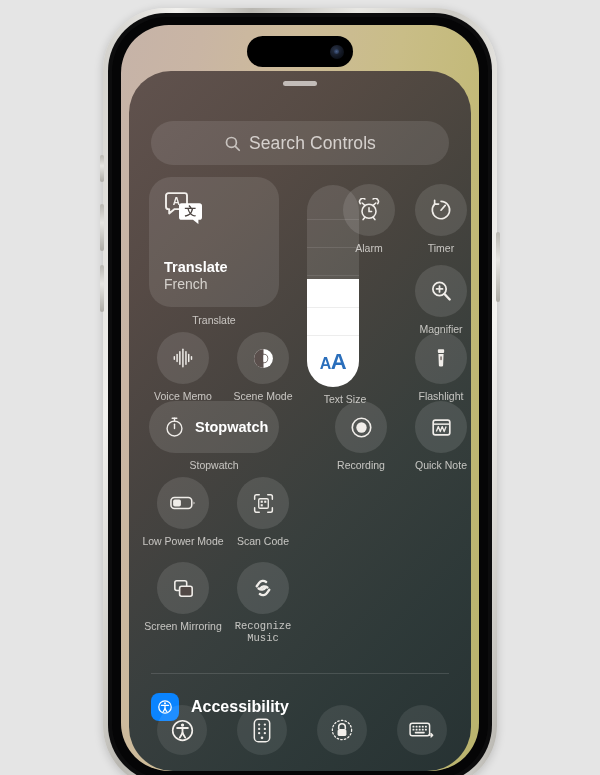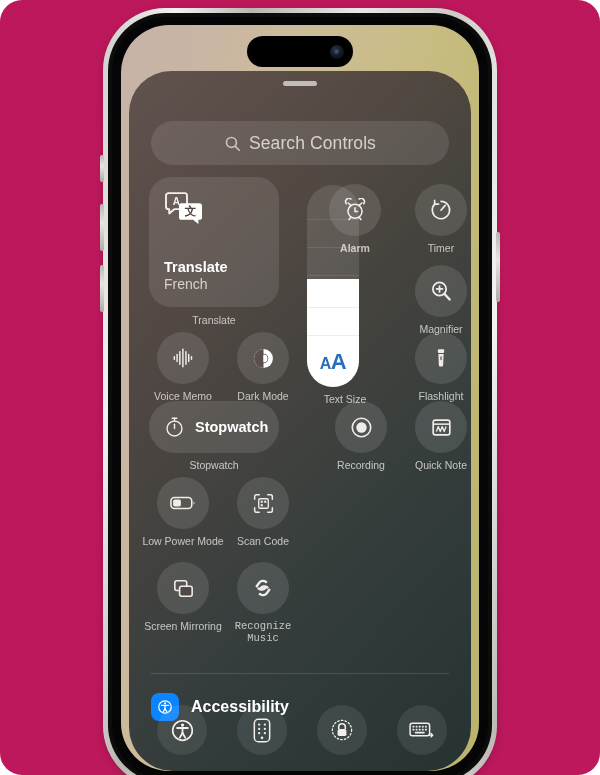--- a/index.html
+++ b/index.html
@@ -2,21 +2,21 @@
 <html><head>
 <meta charset="utf-8">
 <style>
   * { box-sizing: border-box; margin: 0; padding: 0; }
   html, body {
     width: 600px; height: 775px;
     background: #ffffff;
     font-family: "Liberation Sans", sans-serif;
     overflow: hidden;
   }
-  #stage { position: relative; width: 600px; height: 775px; background: #be185d; border-radius: 22px; }
+  #stage { position: relative; width: 600px; height: 775px; background: #e5e5e5; }
 
   
   .phone-outer {
     position: absolute;
     left: 103px; top: 8px;
     width: 394px; height: 780px;
     border-radius: 62px;
     background: linear-gradient(100deg,#cfcdc8 0%,#f2f1ee 14%,#b9b7b1 28%,#e8e7e3 48%,#cdcbc5 66%,#f4f3f0 84%,#b4b2ac 100%);
     box-shadow: 0 2px 10px rgba(0,0,0,0.18);
   }
@@ -169,21 +169,21 @@
   
   .t-translate { left: 0px; top: 0px; width: 130px; }
   .t-translate .rect-tile { width: 130px; height: 130px; }
   .tr-icon { position: absolute; left: 15px; top: 15px; width: 40px; height: 32px; }
   .tr-text { position: absolute; left: 15px; bottom: 14px; }
   .tr-name { color: #fff; font-size: 14.5px; font-weight: bold; line-height: 17px; }
   .tr-sub  { color: rgba(240,237,233,0.80); font-size: 14px; line-height: 17px; }
   .t-translate .tile-label { width: 130px; margin-left: 0; margin-top: 7px; }
 
   
-  .t-alarm { left: 180px; top: 7px; font-weight: bold; }
+  .t-alarm { left: 194px; top: 7px; }
   .t-timer { left: 266px; top: 7px; }
 
   
   .t-voice { left: 8px; top: 155px; }
   .t-dark  { left: 88px; top: 155px; }
 
   
   .t-magnifier { left: 266px; top: 88px; }
   .t-flashlight{ left: 266px; top: 155px; }
 
@@ -425,21 +425,21 @@
           <div class="circle-btn">
             <span>
               <svg viewBox="0 0 26 26" width="25" height="25">
                 <circle cx="13" cy="13" r="9.8" fill="#ffffff"></circle>
                 <path d="M13 3.2a9.8 9.8 0 0 0 0 19.6z" fill="#5a4f4c"></path>
                 <circle cx="13" cy="13" r="4.2" fill="none" stroke="#5a4f4c" stroke-width="1.6"></circle>
                 <path d="M13 8.8a4.2 4.2 0 0 1 0 8.4z" fill="#ffffff"></path>
               </svg>
             </span>
           </div>
-          <div class="tile-label">Dark Mode</div>
+          <div class="tile-label">Scene Mode</div>
         </div>
 
         <div class="tile t-flashlight">
           <div class="circle-btn">
             <span>
               <svg viewBox="0 0 26 26" width="24" height="24">
                 <rect x="9.6" y="3.4" width="6.8" height="4.2" rx="1" fill="#f0ede9"></rect>
                 <path d="M10.2 8.6h5.6l-.5 12.4a1.3 1.3 0 0 1-1.3 1.2h-2a1.3 1.3 0 0 1-1.3-1.2z" fill="#f0ede9"></path>
                 <rect x="12.3" y="11.2" width="1.5" height="4.2" rx="0.7" fill="#6a5f5c"></rect>
               </svg>

